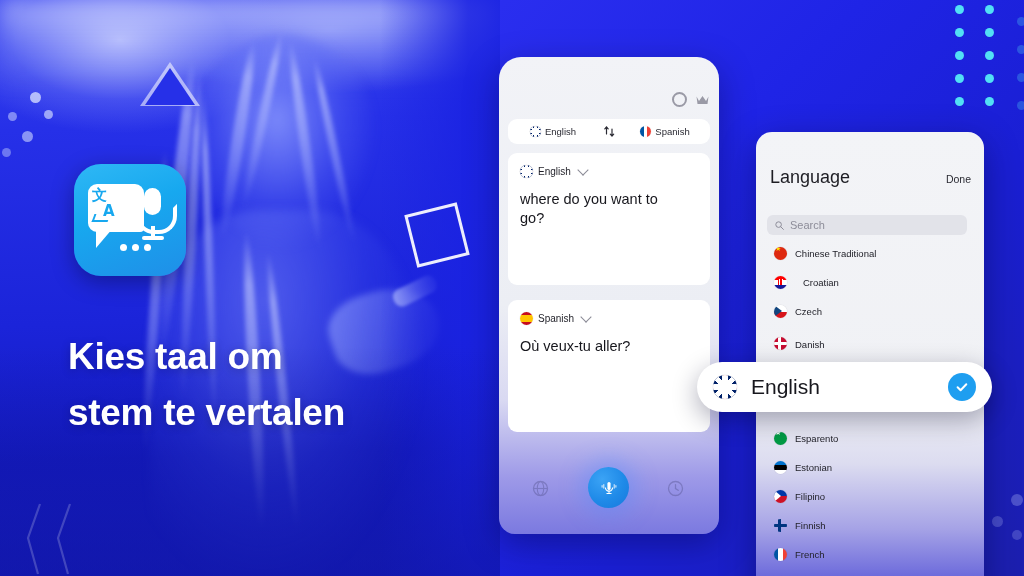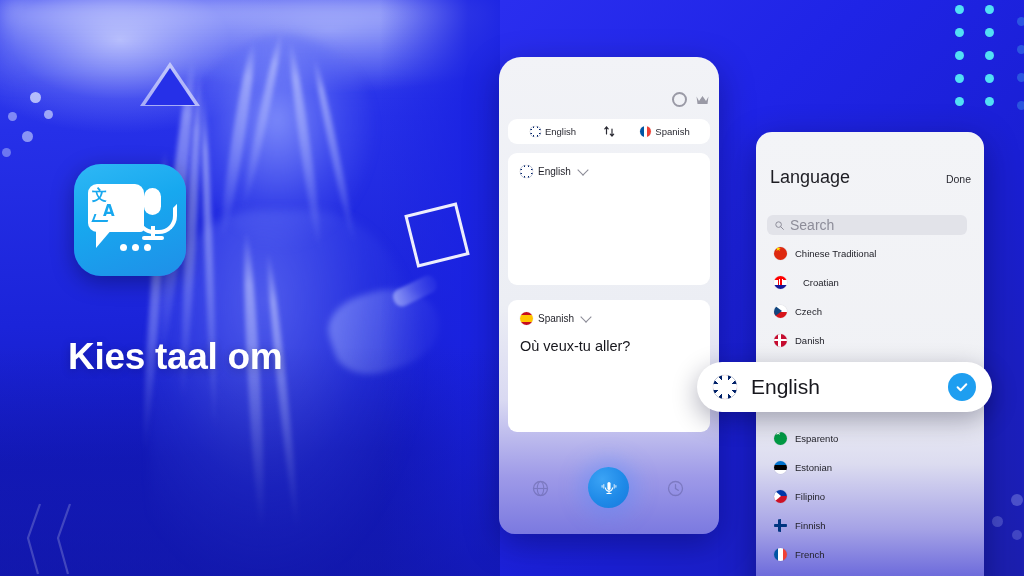--- a/index.html
+++ b/index.html
@@ -257,21 +257,21 @@
     position: absolute; left: 11px; top: 83px;
     width: 200px; height: 20px;
     background: #e2e3e9;
     border-radius: 6px;
     display: flex; align-items: center; gap: 6px;
     padding: 0 8px;
     box-sizing: border-box;
   }
   .search .s-ic { flex: 0 0 auto; }
   .search .s-ic svg { display: block; }
-  .search .s-ph { font-size: 14px; color: #8d8d99; }
+  .search .s-ph { font-size: 11px; color: #8d8d99; }
 
   .lang-list { position: absolute; left: 0; top: 107px; width: 222px; }
   .lrow { position: absolute; left: 18px; display: flex; align-items: center; gap: 8px; height: 20px; }
   .lrow .lname { font-size: 9.5px; color: #23232b; white-space: nowrap; }
 
   
   .flag { width: 13px; height: 13px; border-radius: 50%; overflow: hidden; position: relative; flex: 0 0 auto; box-shadow: 0 0 0 0.5px rgba(0,0,0,0.07); }
   .flag.sm { width: 11px; height: 11px; }
   .f-cn { background: #de2910; }
   .f-cn::after { content: "★"; position: absolute; left: 1px; top: -2px; color: #ffde00; font-size: 7px; }
@@ -418,20 +418,21 @@
     <div class="mic-base"></div>
     <div class="ellipsis">
         <i></i>
         <i></i>
         <i></i>
       </div>
   </div>
 
   <div class="headline">
     <span>Kies taal om</span>
+    <span>stem te vertalen</span>
   </div>
 
   <div class="phone">
     <div class="ph-head-icons">
       <div class="gear"></div>
       <div class="crown">
         <svg width="13" height="10" viewBox="0 0 13 10">
             <path d="M0.5 1.5 L3 6 L6.5 1 L10 6 L12.5 1.5 L11.5 9 L1.5 9 Z" fill="#9a9aa6"></path>
           </svg>
       </div>
@@ -453,20 +454,21 @@
         <span>Spanish</span>
       </div>
     </div>
 
     <div class="tcard c1">
       <div class="tcard-head">
         <span class="flag f-gb"></span>
         <span>English</span>
         <span class="chev-d"></span>
       </div>
+      <div class="tcard-body">where do you want to go?</div>
     </div>
 
     <div class="tcard c2">
       <div class="tcard-head">
         <span class="flag f-es"></span>
         <span>Spanish</span>
         <span class="chev-d"></span>
       </div>
       <div class="tcard-body">Où veux-tu aller?</div>
     </div>
@@ -517,21 +519,21 @@
           <span class="lname">Chinese Traditional</span>
         </div>
       <div class="lrow" style="top:33px;gap:16px;">
           <span class="flag f-hr"></span>
           <span class="lname">Croatian</span>
         </div>
       <div class="lrow" style="top:62px;">
           <span class="flag f-cz"></span>
           <span class="lname">Czech</span>
         </div>
-      <div class="lrow" style="top:91px;">
+      <div class="lrow" style="top:91px;align-items:flex-end;">
           <span class="flag f-dk"></span>
           <span class="lname">Danish</span>
         </div>
       <div class="lrow" style="top:120px;">
           <span class="flag f-nl"></span>
           <span class="lname">Dutch</span>
         </div>
       <div class="lrow" style="top:189px;">
           <span class="flag f-eo"></span>
           <span class="lname">Esparento</span>

